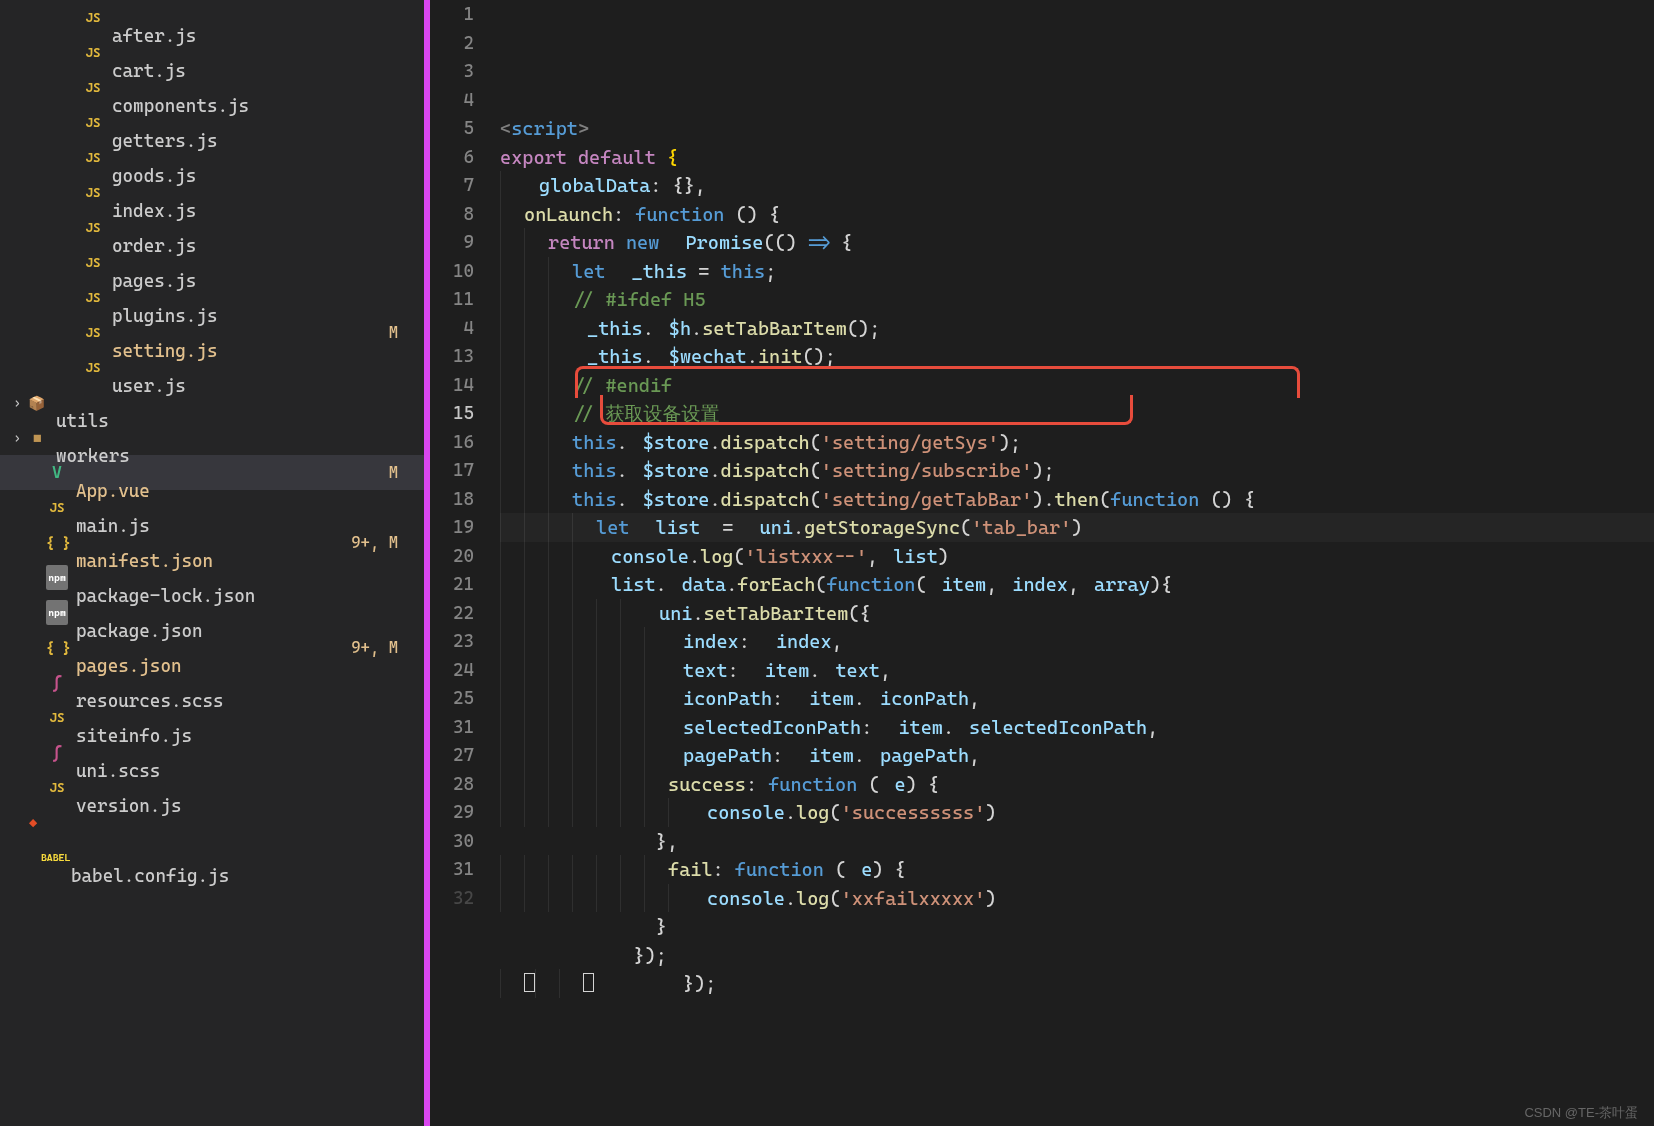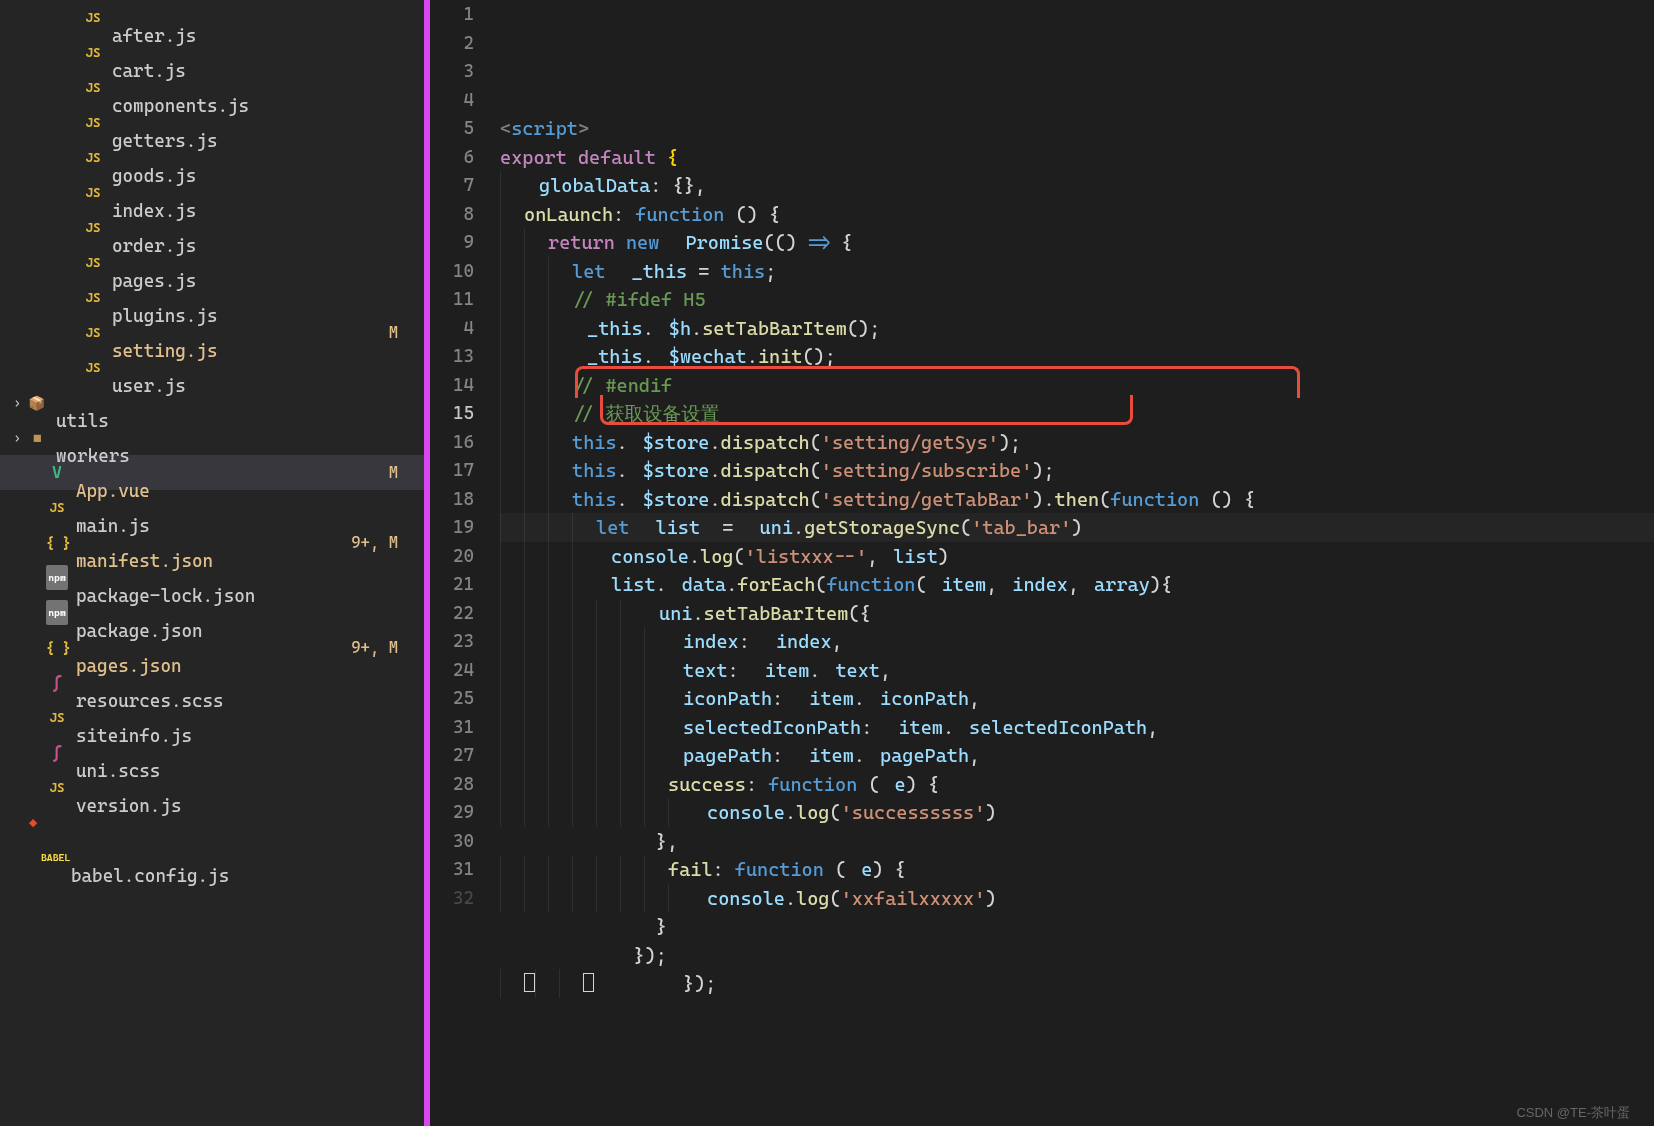--- a/index.html
+++ b/index.html
@@ -112,21 +112,21 @@
     .hl1 { top: 366px; left: 75px; width: 725px; height: 32px; border-bottom: none; border-bottom-left-radius: 0; border-bottom-right-radius: 0; }
     .hl2 { top: 395px; left: 100px; width: 533px; height: 30px; border-top: none; border-top-left-radius: 0; border-top-right-radius: 0; }
 
     .guide { display:inline-block; width:24px; border-left: 1px solid rgba(255,255,255,0.08); }
 
     .box-cursor {
       display:inline-block; width:11px; height:19px;
       border:1px solid #d4d4d4; vertical-align: -2px;
     }
     .watermark {
-      position: fixed; bottom: 4px; right: 24px;
+      position: fixed; bottom: 4px; right: 16px;
       color: #666; font-size: 13px; font-family: sans-serif;
     }
   </style>
 </head>
 <body>
 
 <div class="sidebar" id="sidebar">
     <div class="file-item indent-2">
       <span class="file-icon icon-js">JS</span>
       <span class="file-name">after.js</span>

